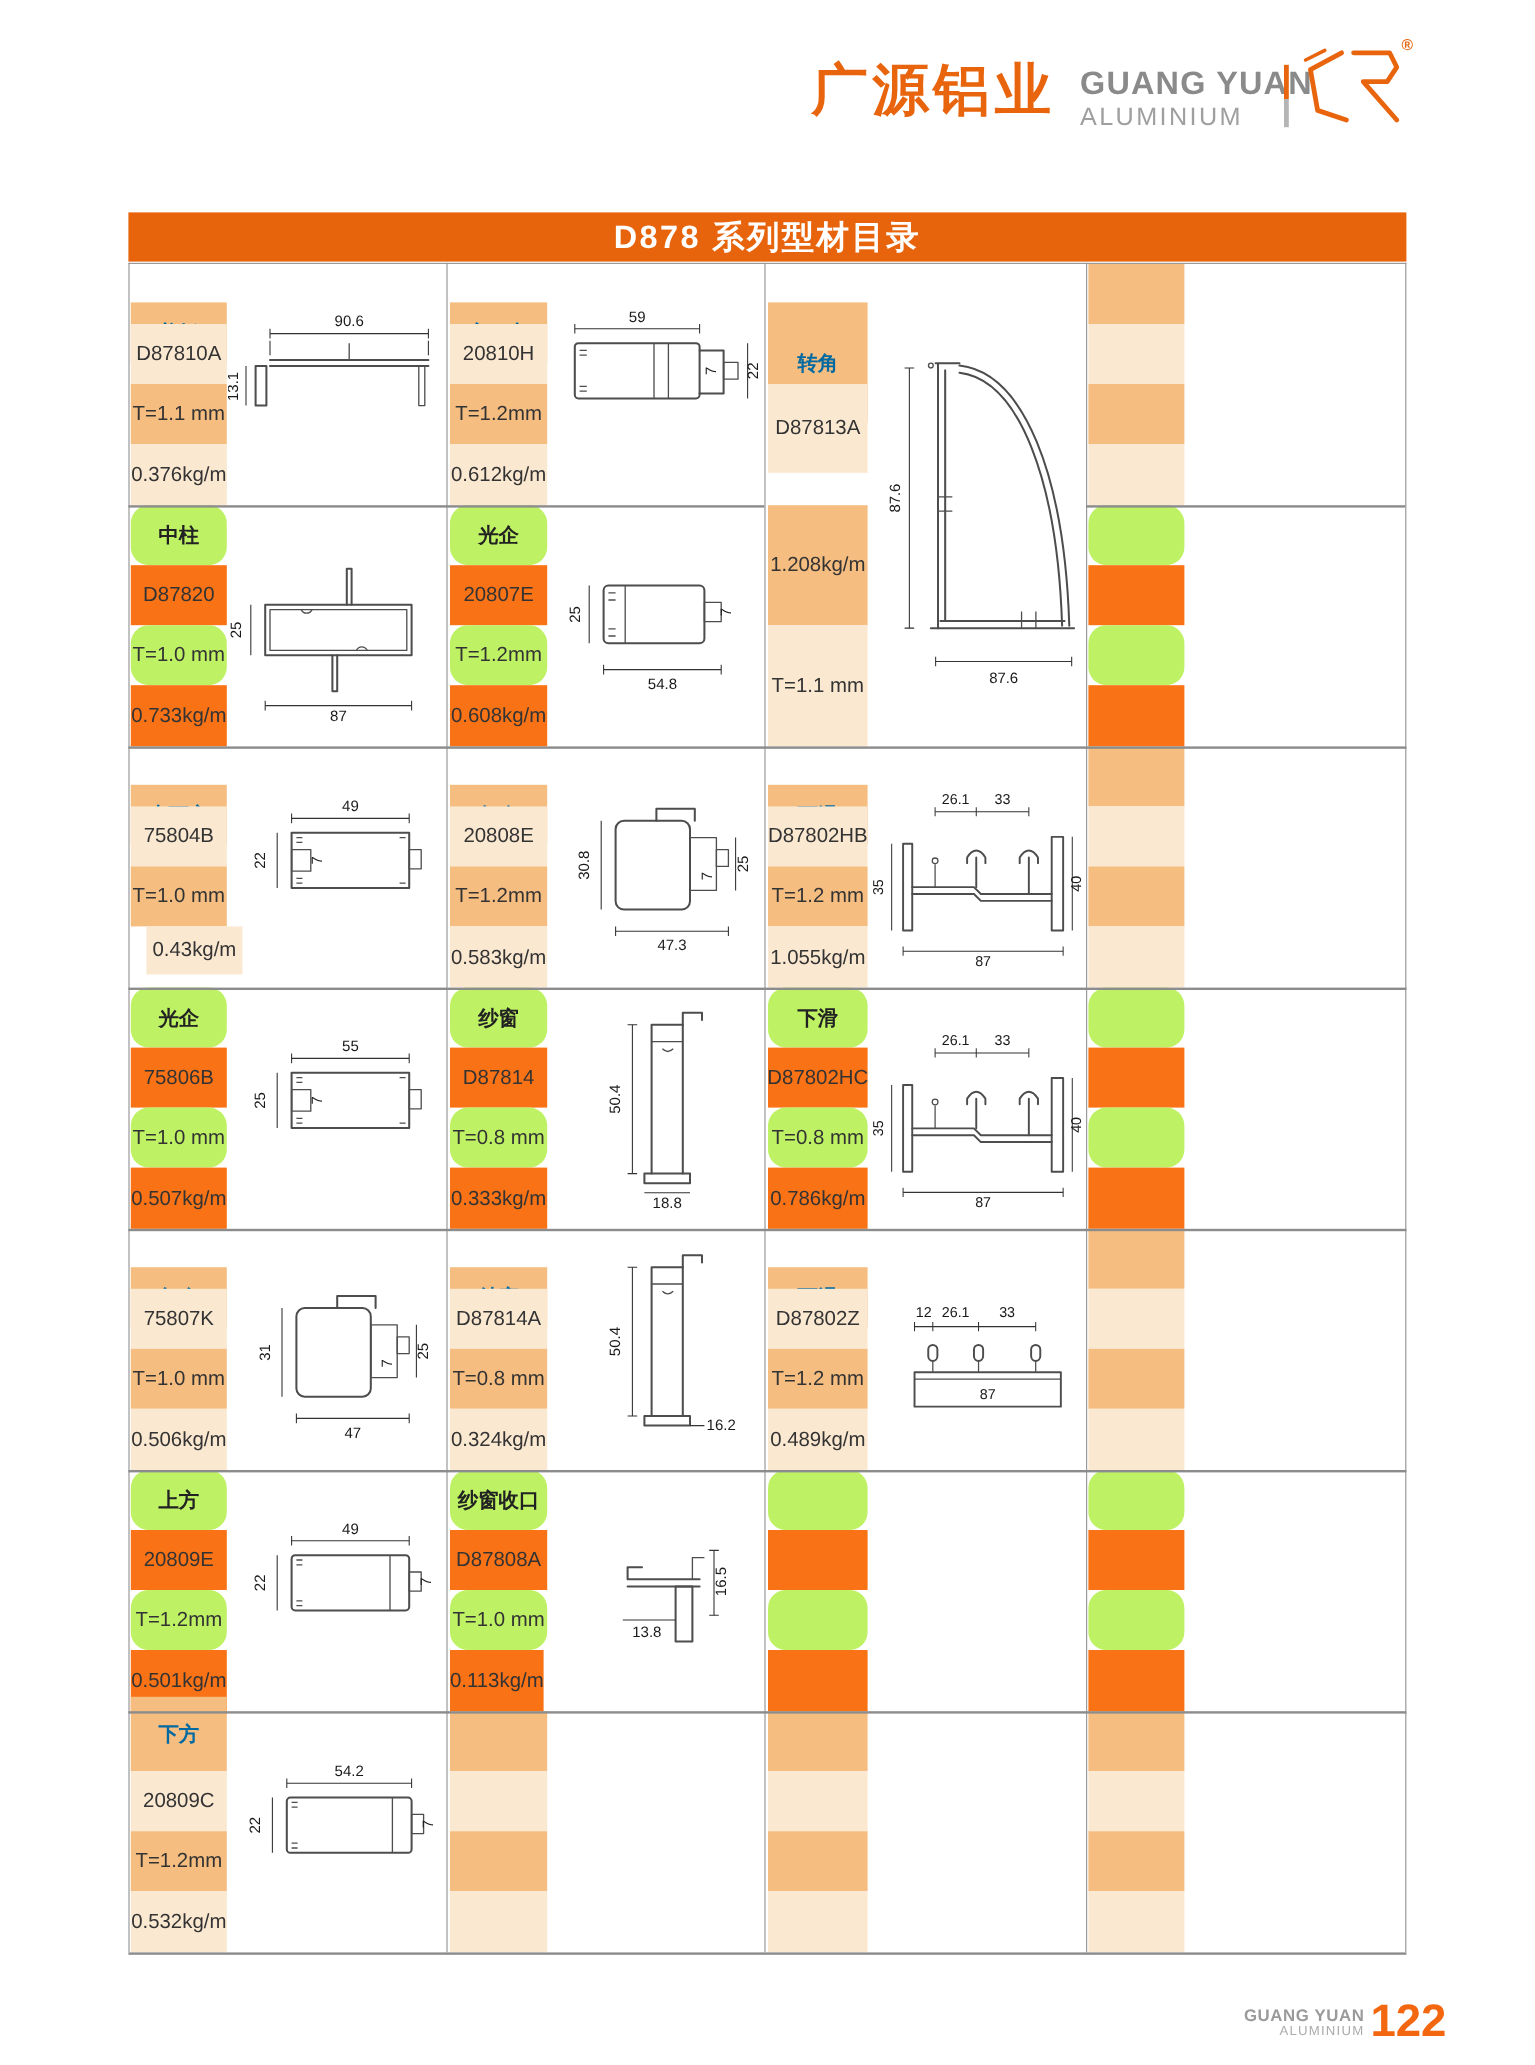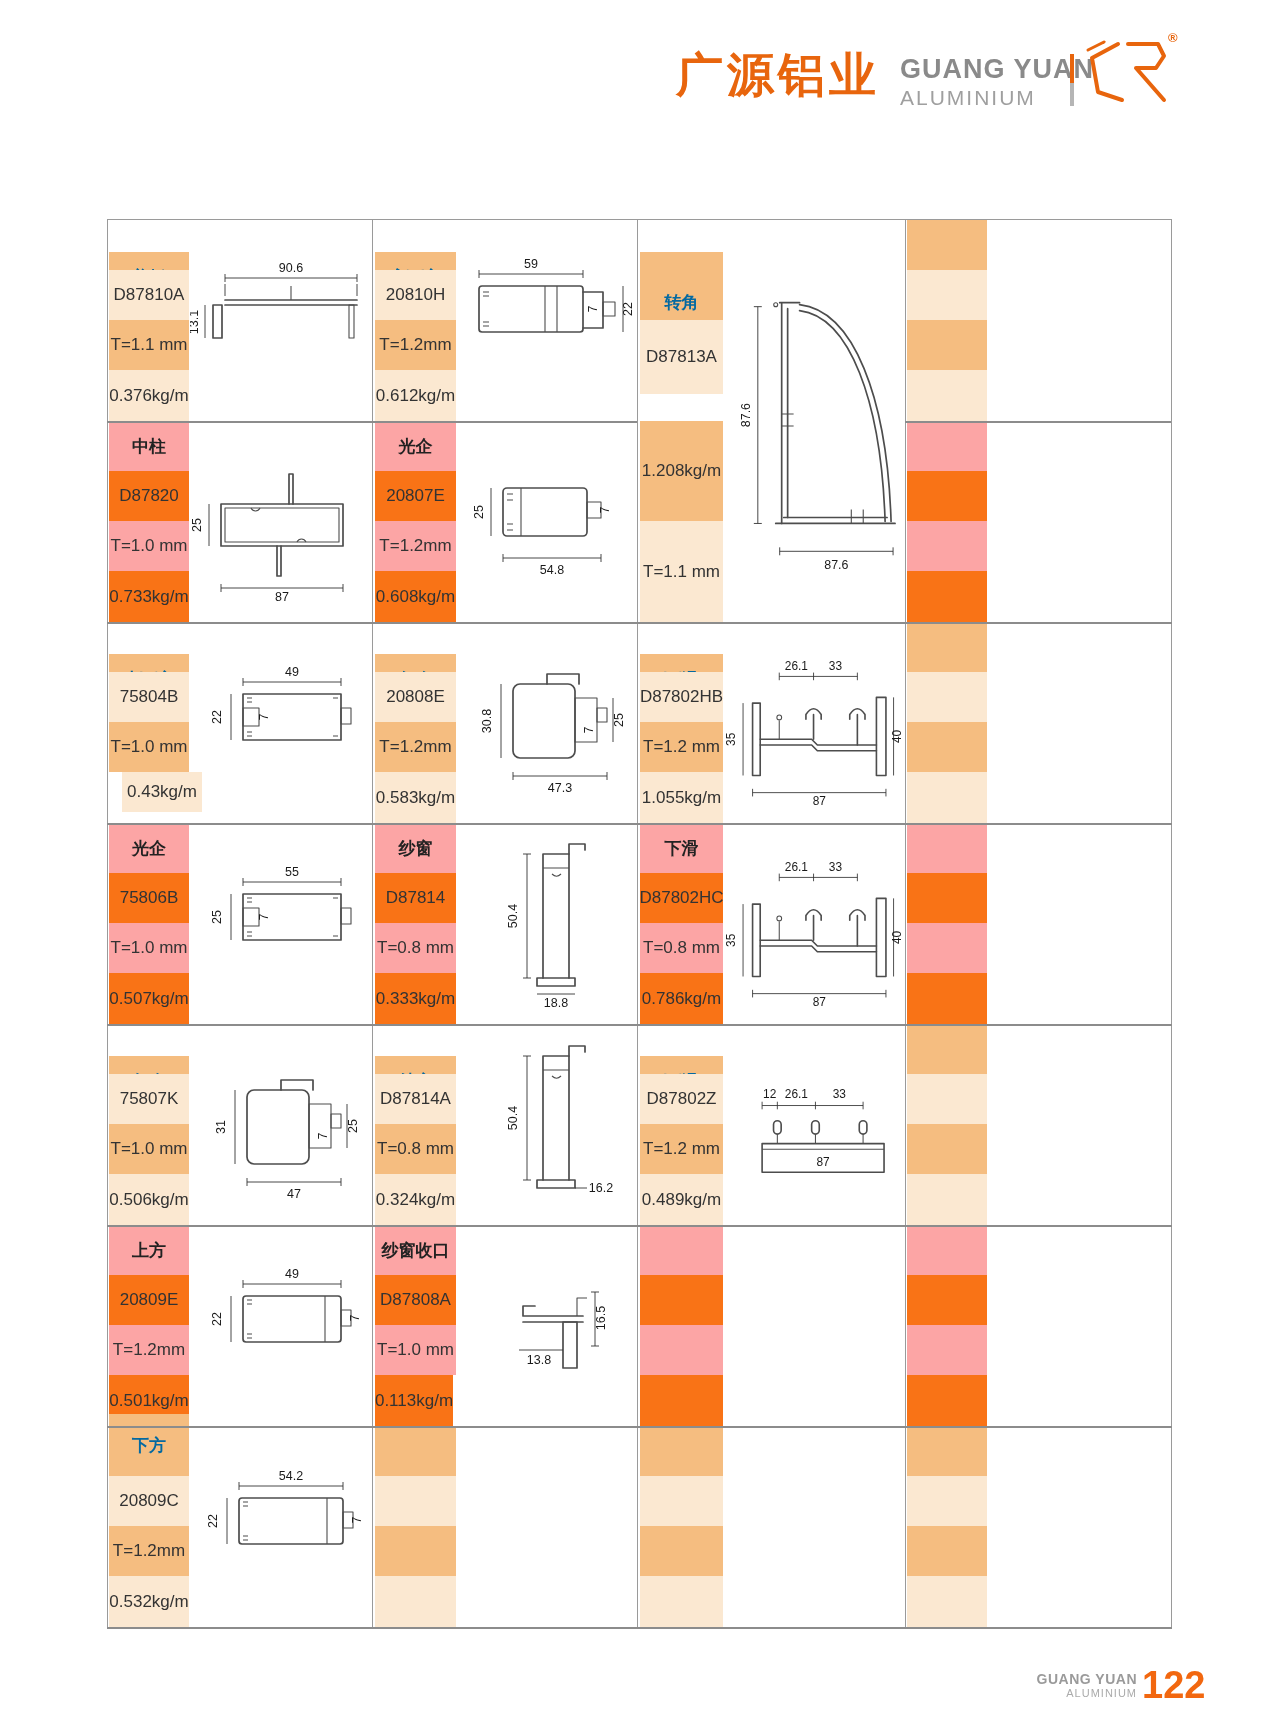--- a/index.html
+++ b/index.html
@@ -17,21 +17,21 @@
   .brand-reg{position:absolute;left:1168px;top:30px;font-size:13px;color:#E8650D;font-weight:bold;}
   
   .title-bar{position:absolute;left:107px;top:177px;width:1065px;height:41px;background:#E8640C;
              color:#fff;font-size:27px;font-weight:bold;display:flex;align-items:center;
              justify-content:center;letter-spacing:2px;}
   
   .cell{position:absolute;display:flex;align-items:center;justify-content:center;
         font-size:17px;color:#333;}
   .od{background:#F5BD80;}
   .ol{background:#FBE8D1;}
-  .gd{background:#fca5a5;}
+  .gd{background:#bef264;border-radius:15px;}
   .gl{background:#f97316;}
   .hd{font-weight:bold;font-size:17px;}
   .hd.or{color:#0369a1;margin-top:32px;}
   .hd.gy{color:#222222;}
   
   .vline{position:absolute;top:219px;height:1408px;width:1px;background:#9a9a9a;}
   .hline{position:absolute;left:107px;width:1065px;height:1px;background:#9a9a9a;}
   .hline.gr{height:2px;background:#8c8c8c;}
   
   .draw{position:absolute;}
@@ -56,20 +56,21 @@
   <div class="brand-en1">GUANG YUAN</div>
   <div class="brand-en2">ALUMINIUM</div>
   <div class="brand-divider"></div>
   <svg class="brand-logo" width="84" height="74" viewBox="0 0 84 74">
     <path class="p" style="stroke:#E8650D;stroke-width:4" d="M34,10 L8,24 L14,58 L38,66"></path>
     <path class="p" style="stroke:#E8650D;stroke-width:4" d="M44,10 H74 L80,22 L72,34 H52 L80,66"></path>
     <path class="p" style="stroke:#E8650D;stroke-width:3" d="M4,16 L20,8"></path>
   </svg>
   <div class="brand-reg">®</div>
 
+  <div class="title-bar">D878 系列型材目录</div>
 
   <div>
     <div class="cell od hd or" style="left:109px;top:220px;width:80px;height:50px">盖板</div>
     <div class="cell ol" style="left:109px;top:270px;width:80px;height:50px">D87810A</div>
     <div class="cell od" style="left:109px;top:320px;width:80px;height:50px">T=1.1 mm</div>
     <div class="cell ol" style="left:109px;top:370px;width:80px;height:51px">0.376kg/m</div>
   </div>
   <div>
     <div class="cell gd hd gy" style="left:109px;top:421px;width:80px;height:50px">中柱</div>
     <div class="cell gl" style="left:109px;top:471px;width:80px;height:50px">D87820</div>

